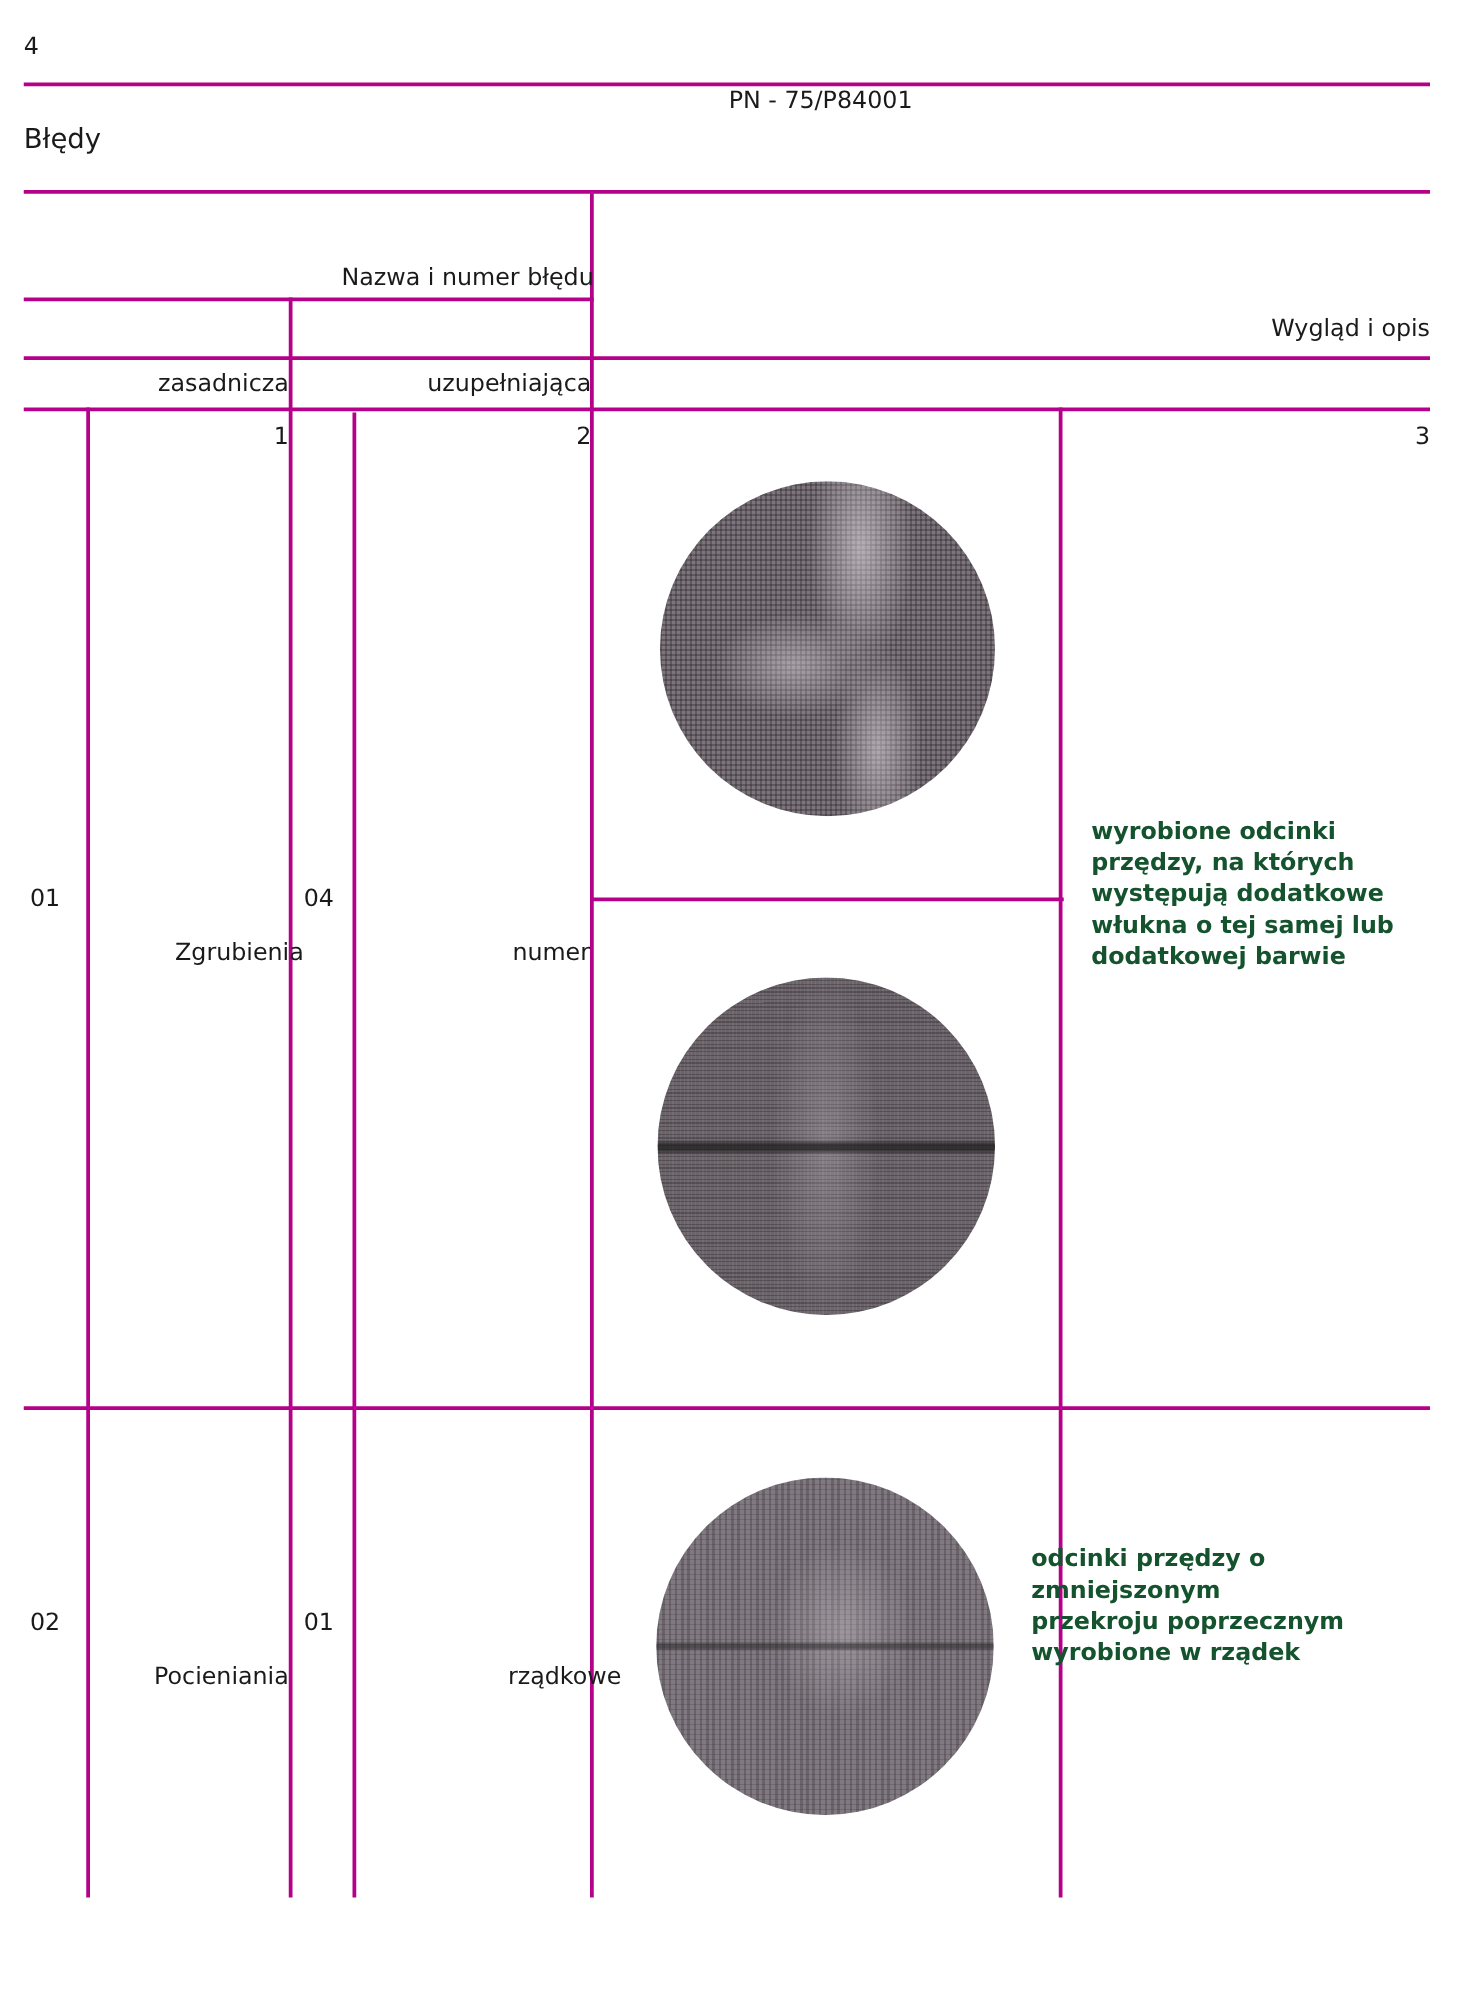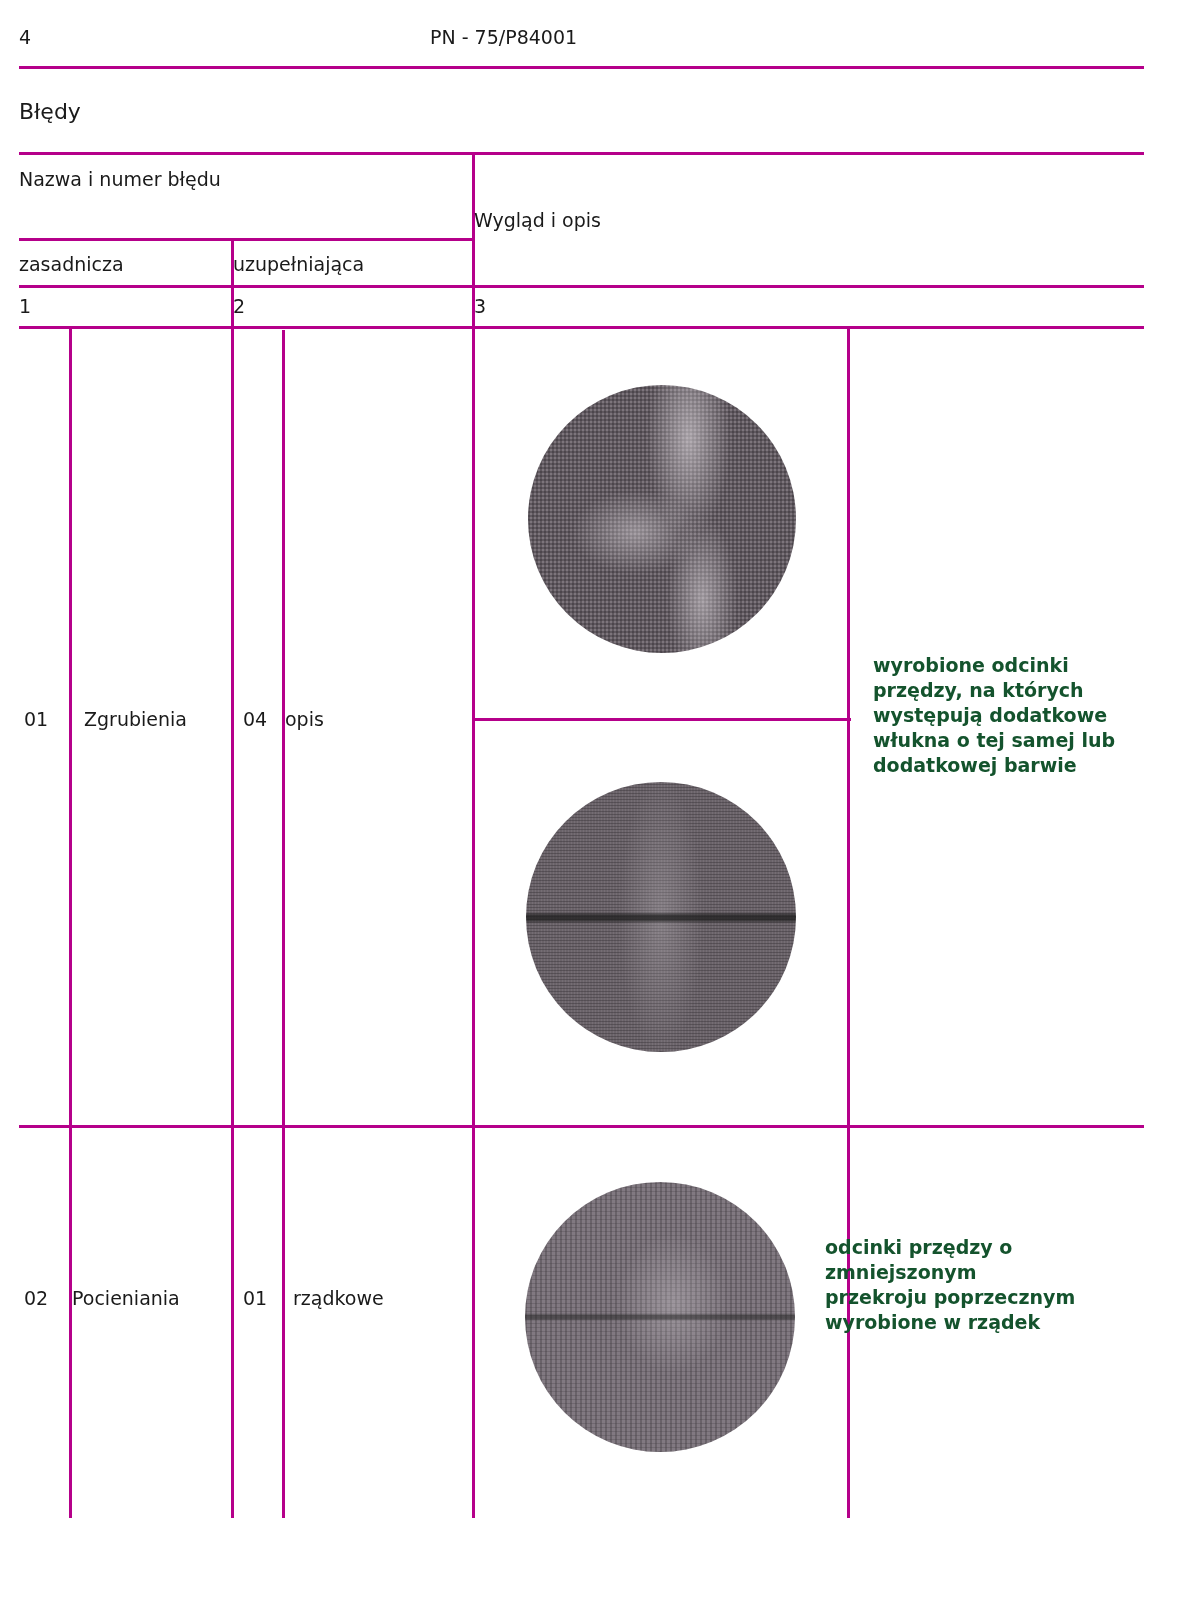--- a/index.html
+++ b/index.html
@@ -1,21 +1,21 @@
 <!DOCTYPE html>
 <html><head>
 <meta charset="utf-8">
 <style>
   html, body { margin:0; padding:0; background:#ffffff; }
   body { width:1183px; height:1600px; position:relative; overflow:hidden;
          font-family:"DejaVu Sans", "Liberation Sans", sans-serif; color:#1a1a1a; }
   .hl { position:absolute; height:3px; background:#b5008a; }
   .vl { position:absolute; width:3px; background:#b5008a; }
   .txt { position:absolute; font-size:19px; white-space:nowrap; }
-  .center { text-align:left; }
+  .center { text-align:right;margin-top:43px; }
   .desc { position:absolute; font-size:19px; line-height:25px; font-weight:600; color:#14532d; }
   .disc { position:absolute; border-radius:50%; overflow:hidden; }
   .fabric1 {
     background:
       radial-gradient(ellipse 60px 140px at 60% 20%, rgba(230,225,230,0.55), transparent 70%),
       radial-gradient(ellipse 90px 60px at 40% 55%, rgba(220,215,220,0.45), transparent 70%),
       radial-gradient(ellipse 50px 120px at 65% 80%, rgba(225,220,225,0.5), transparent 70%),
       repeating-linear-gradient(0deg, rgba(40,35,40,0.35) 0 2px, rgba(0,0,0,0) 2px 4px),
       repeating-linear-gradient(90deg, rgba(40,35,40,0.35) 0 2px, rgba(0,0,0,0) 2px 4px),
       #7d757c;
@@ -65,39 +65,39 @@
 <div class="txt center" style="left:233px; width:240px; top:253px;">uzupełniająca</div>
 
 <div class="txt center" style="left:19px; width:212px; top:295px;">1</div>
 <div class="txt center" style="left:233px; width:240px; top:295px;">2</div>
 <div class="txt center" style="left:474px; width:670px; top:295px;">3</div>
 
 <div>
   <div class="txt" style="left:24px; top:708px;">01</div>
   <div class="txt center" style="left:84px; width:159px; top:708px;">Zgrubienia</div>
   <div class="txt" style="left:243px; top:708px;">04</div>
-  <div class="txt center" style="left:285px; width:187px; top:708px;">opis</div>
+  <div class="txt center" style="left:285px; width:187px; top:708px;">numer</div>
 
   <div class="disc fabric1" style="left:528px; top:385px; width:268px; height:268px;"></div>
   <div class="disc fabric2" style="left:526px; top:782px; width:270px; height:270px;"></div>
 
   <div class="desc" style="left:873px; top:653px;">
     <div>wyrobione odcinki</div>
     <div>przędzy, na których</div>
     <div>występują dodatkowe</div>
     <div>włukna o tej samej lub</div>
     <div>dodatkowej barwie</div>
   </div>
 </div>
 
 <div>
   <div class="txt" style="left:24px; top:1287px;">02</div>
   <div class="txt center" style="left:72px; width:159px; top:1287px;">Pocieniania</div>
   <div class="txt" style="left:243px; top:1287px;">01</div>
-  <div class="txt center" style="left:281px; width:187px; top:1287px;padding-left:12px;">rządkowe</div>
+  <div class="txt center" style="left:298px; width:187px; top:1287px;padding-left:12px;">rządkowe</div>
 
   <div class="disc fabric3" style="left:525px; top:1182px; width:270px; height:270px;"></div>
 
   <div class="desc" style="left:825px; top:1235px;">
     <div>odcinki przędzy o</div>
     <div>zmniejszonym</div>
     <div>przekroju poprzecznym</div>
     <div>wyrobione w rządek</div>
   </div>
 </div>

